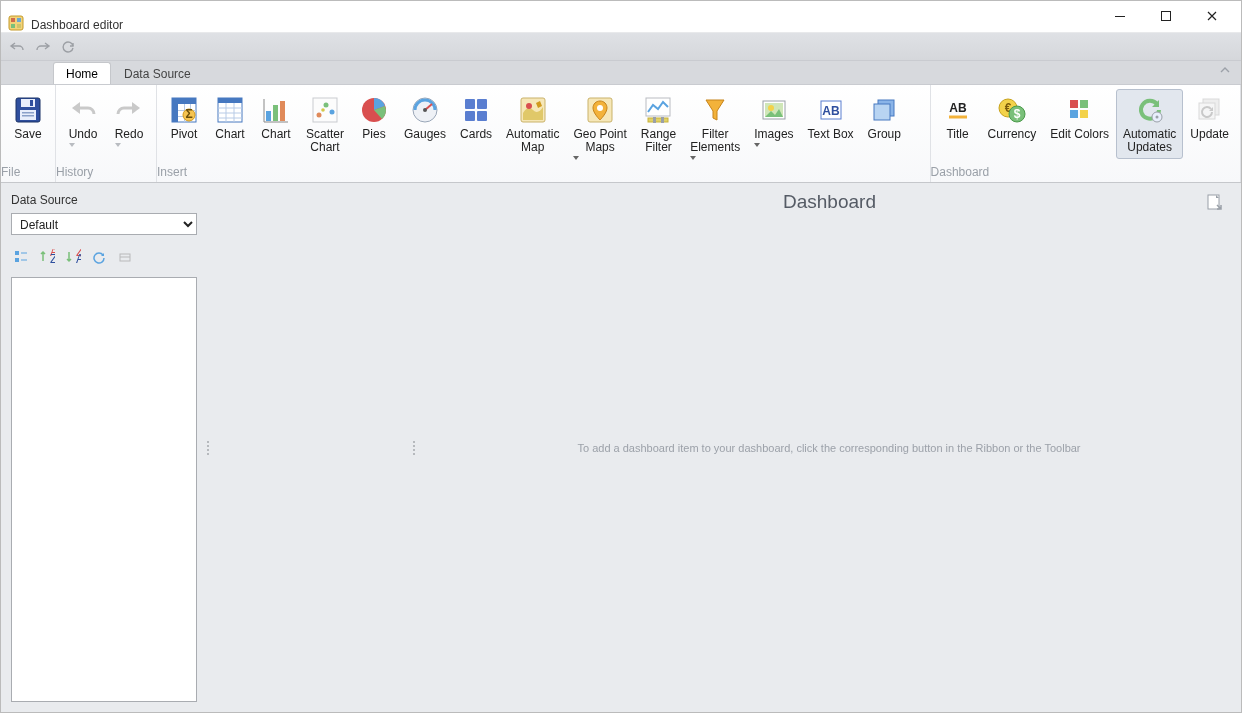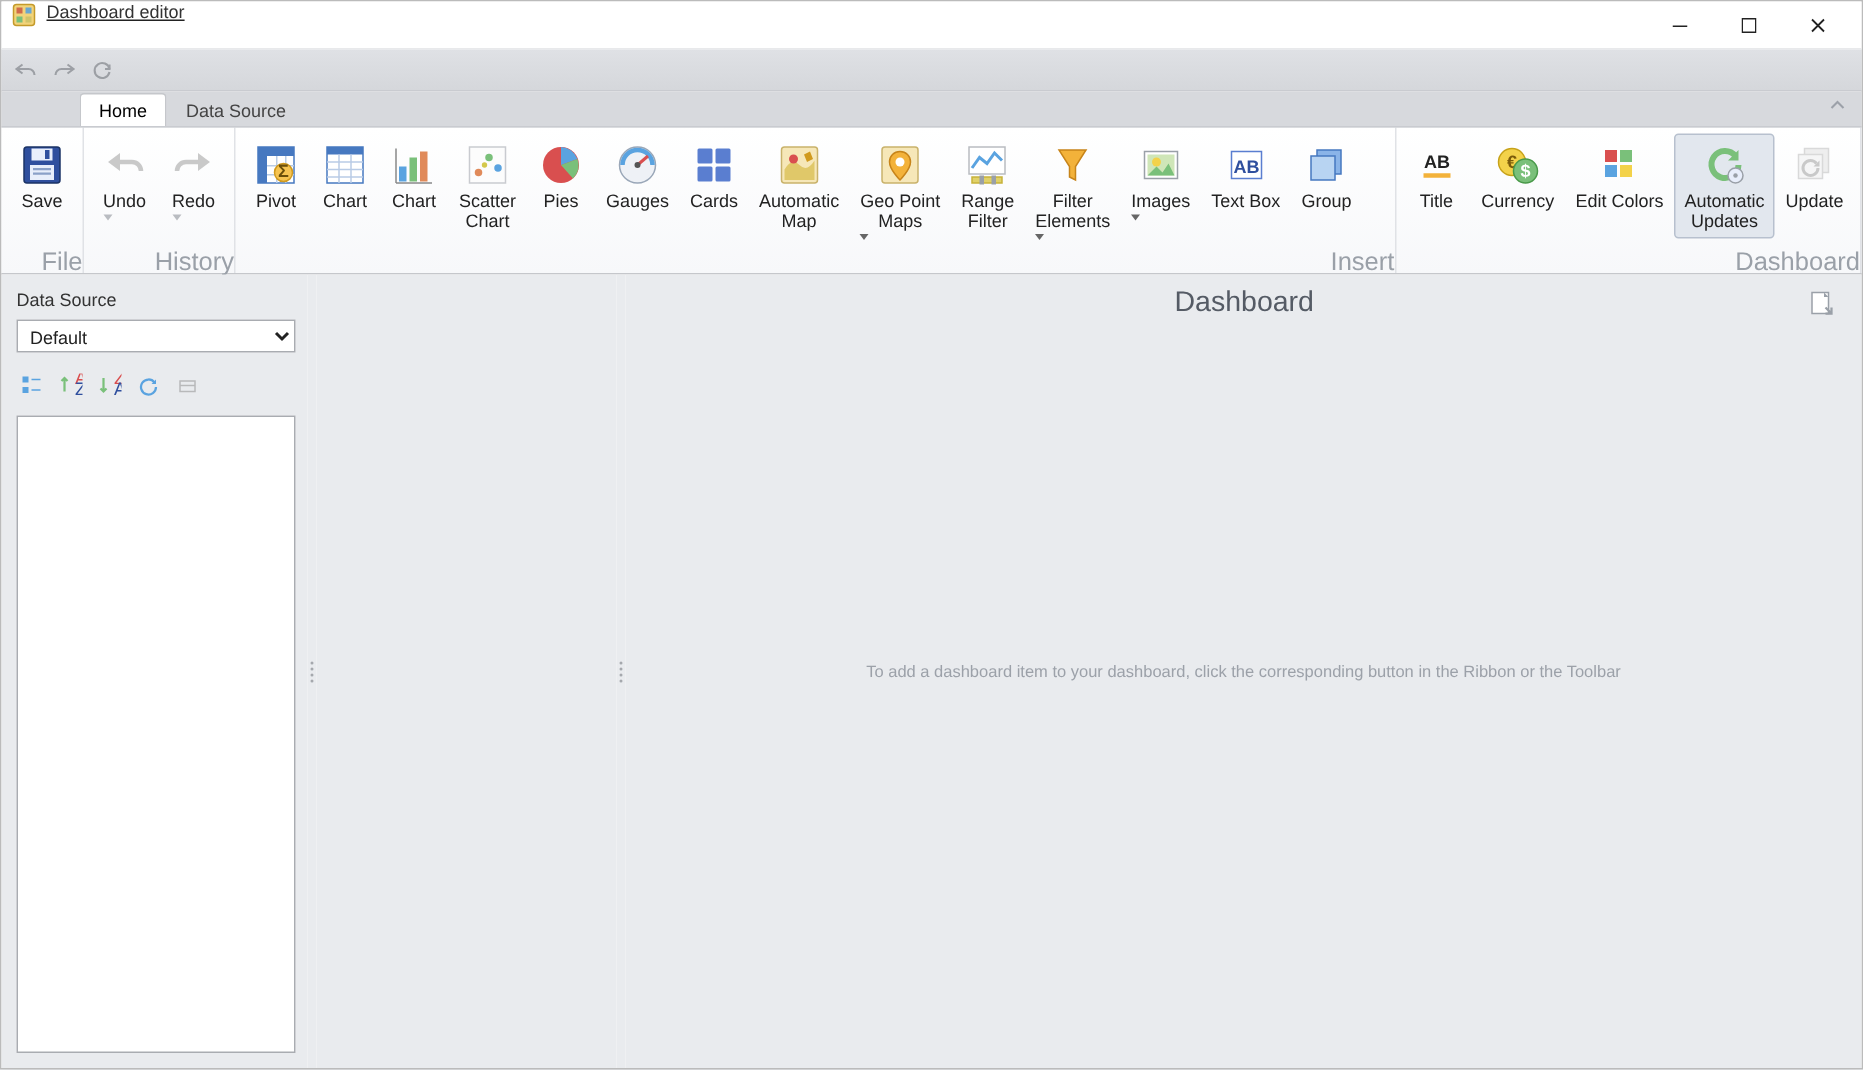--- a/index.html
+++ b/index.html
@@ -19,38 +19,38 @@
     --canvas:#e9ebee;
     --canvas-title:#555b65;
     --hint:#9ca1a9;
     --sel-bg:#e2e7ee;
     --sel-border:#b7c0ce;
   }
   *{box-sizing:border-box;font-family:"Segoe UI",Arial,sans-serif;font-size:12px;color:var(--label);}
   body{margin:0;background:#bfc5cc;display:flex;justify-content:center;align-items:center;height:100vh;}
   .window{width:1242px;height:713px;border:1px solid var(--chrome-border);background:#fff;display:flex;flex-direction:column;box-shadow:0 4px 16px rgba(0,0,0,.25);}
   
-  .titlebar{height:32px;background:var(--title-bg);display:flex;align-items:flex-start;padding:0 6px;border-bottom:1px solid #e8e9eb;text-decoration:underline;}
+  .titlebar{height:32px;background:var(--title-bg);display:flex;align-items:flex-end;padding:0 6px;border-bottom:1px solid #e8e9eb;}
   .titlebar .app-icon{width:18px;height:18px;margin-right:6px;display:flex;align-items:center;justify-content:center;}
   .titlebar .title-text{flex:0 0 auto;color:#333;}
   .titlebar .spacer{flex:1;}
   .winbtn{width:46px;height:32px;display:flex;align-items:center;justify-content:center;}
   
   .qat{height:28px;background:linear-gradient(#dfe1e5,#d5d7db);border-bottom:1px solid #c9cbd0;display:flex;align-items:center;padding:0 8px;gap:10px;}
   .qat svg{opacity:.55;}
   
   .tabrow{background:var(--tab-bg);display:flex;align-items:flex-end;padding:0 6px;height:24px;border-bottom:1px solid #c9cbd0;position:relative;}
   .tab{padding:4px 12px 3px;color:var(--tab-fg);border:1px solid transparent;border-bottom:none;border-top-left-radius:3px;border-top-right-radius:3px;}
   .tab.sel{background:var(--tab-sel-bg);color:var(--tab-sel-fg);border-color:var(--ribbon-border);margin-left:46px;}
   .tab-collapse{position:absolute;right:10px;top:3px;}
   
   .ribbon{background:linear-gradient(#ffffff,#f7f8fa);border-bottom:1px solid var(--ribbon-border);display:flex;height:98px;}
   .group{display:flex;flex-direction:column;border-right:1px solid #e0e2e6;}
   .group-body{flex:1;display:flex;align-items:flex-start;padding:4px 4px 0;}
-  .group-label{height:17px;text-align:right;color:var(--group-label);font-size:17px;}
+  .group-label{height:17px;text-align:left;color:var(--group-label);font-size:12px;}
   .rbtn{display:flex;flex-direction:column;align-items:center;justify-content:flex-start;padding:4px 6px 2px;border:1px solid transparent;border-radius:3px;min-width:42px;}
   .rbtn.sel{background:var(--sel-bg);border-color:var(--sel-border);}
   .rbtn .ric{width:32px;height:32px;display:flex;align-items:center;justify-content:center;margin-bottom:2px;}
   .rbtn .rlbl{text-align:center;line-height:13px;min-height:28px;display:flex;flex-direction:column;justify-content:flex-start;}
   .rbtn.disabled .rlbl{color:var(--disabled);}  
   .rbtn.disabled svg{filter:grayscale(100%);opacity:.55;}
   .dd-caret{width:0;height:0;border-left:3px solid transparent;border-right:3px solid transparent;border-top:4px solid #666;margin-top:2px;}
   .rbtn.disabled .dd-caret{border-top-color:var(--disabled);}  
   
   .body{flex:1;display:flex;min-height:0;}

